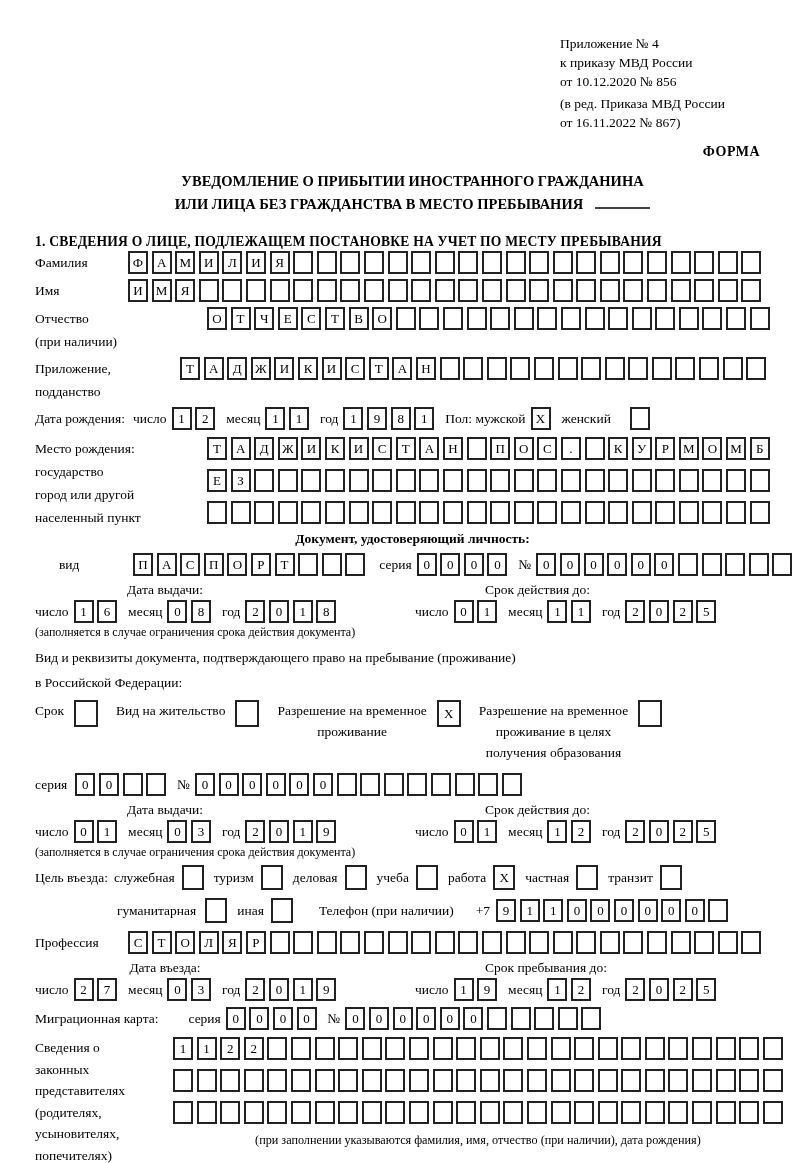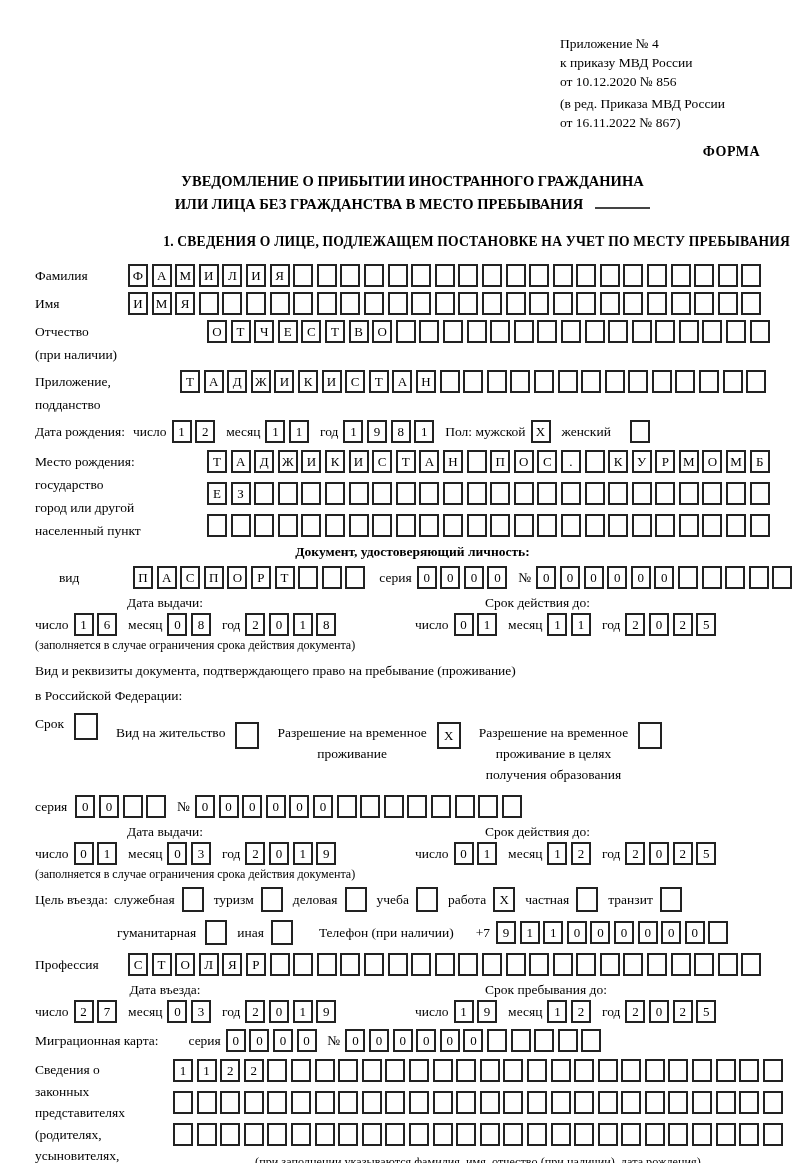--- a/index.html
+++ b/index.html
@@ -10,21 +10,21 @@
     font-family: "Liberation Serif", "DejaVu Serif", serif;
     font-size: 13.5px;
   }
   .page { padding: 34px 10px 0 35px; }
 
   .hdr { margin-left: 525px; line-height: 19px; }
   .hdr-sub { margin-top: 3px; }
   .forma { text-align: right; padding-right: 30px; font-weight: bold; font-size: 14px; margin-top: 12px; letter-spacing: .5px; }
   .title { text-align: center; font-weight: bold; font-size: 14.5px; line-height: 23px; margin-top: 10px; }
   .uline { display: inline-block; width: 55px; height: 13px; border-bottom: 2.5px solid #444; margin-left: 12px; }
-  .sec1 { text-align: right; font-weight: bold; font-size: 13.6px; margin-top: 18px; margin-bottom: 14px; letter-spacing: .2px; }
+  .sec1 { text-align: left; font-weight: bold; font-size: 13.6px; margin-top: 18px; margin-bottom: 1px; letter-spacing: .2px; }
 
   .bx { display: inline-block; width: 20px; height: 23px; border: 2px solid #222;
         margin-right: 3.6px; text-align: center; font-size: 13px; line-height: 19px; flex-shrink: 0; }
   .bx:last-child { margin-right: 0; }
   .boxes { display: inline-flex; flex-shrink: 0; }
   .bxl .bx { width: 24px; height: 27px; line-height: 23px; }
   .pbx .bx { width: 22px; height: 25px; line-height: 21px; }
 
   .frow { display: flex; align-items: center; margin-bottom: 5px; }
   .frow-top { display: flex; align-items: flex-start; margin-bottom: 4px; }
@@ -44,21 +44,21 @@
   .ph-l { width: 380px; text-align: center; padding-right: 120px; flex-shrink: 0; }
   .ph-r { padding-left: 70px; }
   .pair-row { display: flex; margin-top: 1px; }
   .pr-l { width: 380px; flex-shrink: 0; display: flex; align-items: center; }
   .pr-r { display: flex; align-items: center; }
   .note { font-size: 12px; margin-top: 2px; margin-bottom: 5px; }
 
   .intro { line-height: 25px; margin-top: 2px; }
   .opts { display: flex; align-items: flex-start; margin: 5px 0 10px; }
   .opt { display: flex; align-items: flex-start; }
-  .opt + .opt { margin-left: 18px; margin-top: 9px; }
+  .opt + .opt { margin-left: 18px; }
   .opt-lbl { text-align: center; line-height: 21px; }
   .opt .boxes { margin-left: 10px; margin-top: 0; }
 
   .p-lbl { margin: 0 7px 0 10px; flex-shrink: 0; }
   .rep-note { font-size: 12.2px; text-align: center; margin-top: 5px; }
 </style>
 </head>
 <body>
 
 <div class="page">

